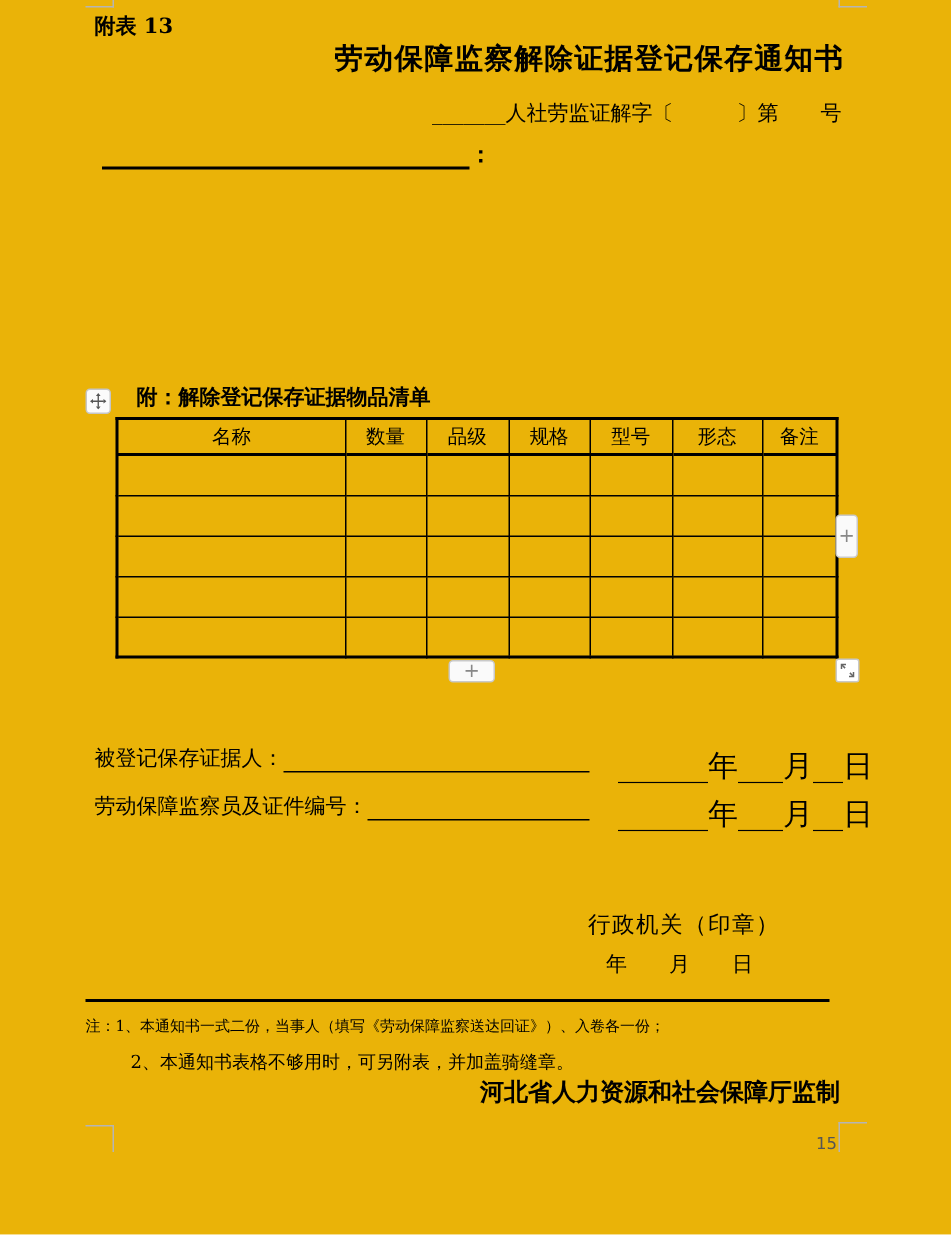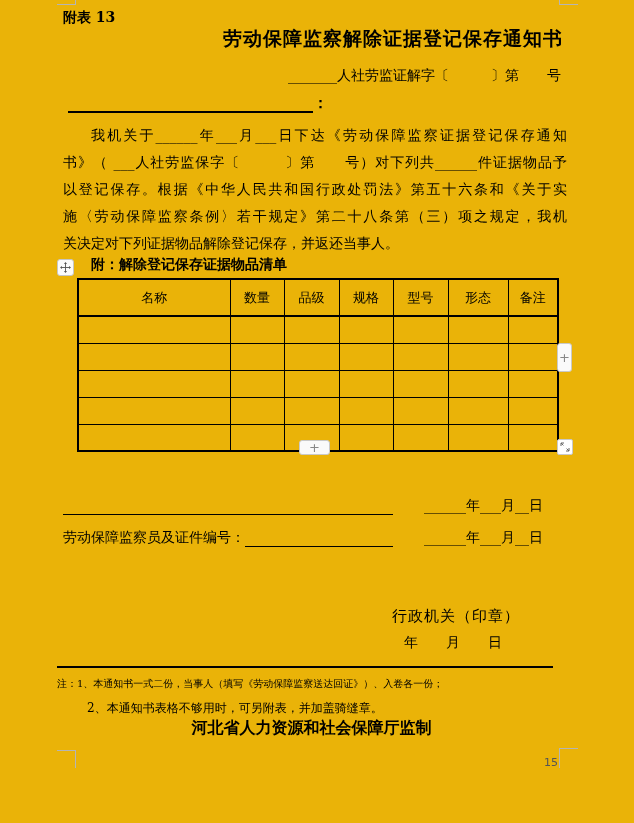--- a/index.html
+++ b/index.html
@@ -30,47 +30,47 @@
   .body-line.last { text-align-last:left; }
 
   .attach-label { position:absolute; left:91px; top:256px; font-size:14px; font-weight:bold; }
 
   
   .move-handle { position:absolute; left:57px; top:259px; width:17px; height:17px;
     border:1px solid #c6c6c6; border-radius:3px; background:#fbfbfb;
     display:flex; align-items:center; justify-content:center; cursor:move; }
   .items-table { position:absolute; left:77px; top:278px; width:480px;
     border-collapse:collapse; table-layout:fixed; border:2px solid #000; }
-  .items-table th { height:37px; font-size:13px; font-weight:normal; text-align:center;
+  .items-table th { height:24px; font-size:13px; font-weight:normal; text-align:center;
     border:1px solid #000; border-bottom:2px solid #000; }
   .items-table td { height:27px; border:1px solid #000; }
   .btn-pill { position:absolute; border:1px solid #c9c9c9; border-radius:3px; background:#fafafa;
     color:#888; font-family:"DejaVu Sans", sans-serif; font-size:13px;
     display:flex; align-items:center; justify-content:center; cursor:pointer; }
   .add-col { left:557px; top:343px; width:15px; height:29px; }
   .add-row { left:299px; top:440px; width:31px; height:15px; }
   .resize-handle { position:absolute; left:557px; top:439px; width:16px; height:16px;
     border:1px solid #c9c9c9; border-radius:2px; background:#ffffff;
     display:flex; align-items:center; justify-content:center; cursor:nwse-resize; }
 
   
   .sig-row { position:absolute; left:63px; width:330px; height:20px; display:flex; align-items:flex-end;
     font-size:14px; white-space:nowrap; }
   .sig-row .fill { flex:1; border-bottom:1px solid #000; height:16px; }
   .sig-1 { top:495px; } .sig-2 { top:527px; }
-  .sig-date { position:absolute; left:424px; font-size:14px; white-space:nowrap; }
+  .sig-date { position:absolute; left:412px; font-size:20px; white-space:nowrap; }
   .date-1 { top:497px; } .date-2 { top:529px; }
 
   .authority { position:absolute; left:392px; top:607px; font-size:15px; letter-spacing:1px; }
   .seal-date { position:absolute; left:404px; top:634px; font-size:14px; }
 
   .note-rule { position:absolute; left:57px; top:666px; width:496px; border-top:2px solid #000; }
   .note-1 { position:absolute; left:57px; top:677px; font-size:10px; white-space:nowrap; }
   .note-2 { position:absolute; left:87px; top:700px; font-size:12px; white-space:nowrap;text-align:center; }
-  .issuer { position:absolute; left:63px; top:718px; width:497px; text-align:center;
+  .issuer { position:absolute; left:63px; top:718px; width:497px; text-align:right;
     font-size:16px; font-weight:bold; }
   .page-num { position:absolute; left:544px; top:756px; font-size:11px; color:#555;
     font-family:"DejaVu Sans", sans-serif; }
 </style>
 </head>
 <body>
 
 <div id="page">
 
   <div class="crop crop-tl"></div>
@@ -80,27 +80,20 @@
 
   <div class="form-label">附表 13</div>
   <div class="doc-title">劳动保障监察解除证据登记保存通知书</div>
   <div class="doc-number">_______人社劳监证解字〔　　　〕第　　号</div>
 
   <div class="addressee">
     <span class="blank"></span>
       <span class="colon">：</span>
   </div>
 
-  <div class="body-para">
-    <div class="body-line first">我机关于______年___月___日下达《劳动保障监察证据登记保存通知</div>
-    <div class="body-line">书》（ ___人社劳监保字〔　　　〕第　　号）对下列共______件证据物品予</div>
-    <div class="body-line">以登记保存。根据《中华人民共和国行政处罚法》第五十六条和《关于实</div>
-    <div class="body-line">施〈劳动保障监察条例〉若干规定》第二十八条第（三）项之规定，我机</div>
-    <div class="body-line last">关决定对下列证据物品解除登记保存，并返还当事人。</div>
-  </div>
 
   <div class="attach-label">附：解除登记保存证据物品清单</div>
 
   <div class="move-handle">
     <svg width="11" height="11" viewBox="0 0 12 12">
       <line x1="6" y1="2" x2="6" y2="10" stroke="#555" stroke-width="1"></line>
       <line x1="2" y1="6" x2="10" y2="6" stroke="#555" stroke-width="1"></line>
       <polygon points="6,0 4.3,2.2 7.7,2.2" fill="#555"></polygon>
       <polygon points="6,12 4.3,9.8 7.7,9.8" fill="#555"></polygon>
       <polygon points="0,6 2.2,4.3 2.2,7.7" fill="#555"></polygon>
@@ -183,20 +176,21 @@
   <div class="resize-handle">
     <svg width="12" height="12" viewBox="0 0 12 12">
       <polyline points="5,2 2,2 2,5" fill="none" stroke="#666" stroke-width="1"></polyline>
       <line x1="2" y1="2" x2="4.4" y2="4.4" stroke="#666" stroke-width="1"></line>
       <polyline points="7,10 10,10 10,7" fill="none" stroke="#666" stroke-width="1"></polyline>
       <line x1="10" y1="10" x2="7.6" y2="7.6" stroke="#666" stroke-width="1"></line>
     </svg>
   </div>
 
   <div class="sig-row sig-1">
+    <span>被登记保存证据人：</span>
     <span class="fill"></span>
   </div>
   <div class="sig-date date-1">______年___月__日</div>
 
   <div class="sig-row sig-2">
     <span>劳动保障监察员及证件编号：</span>
     <span class="fill"></span>
   </div>
   <div class="sig-date date-2">______年___月__日</div>
 

